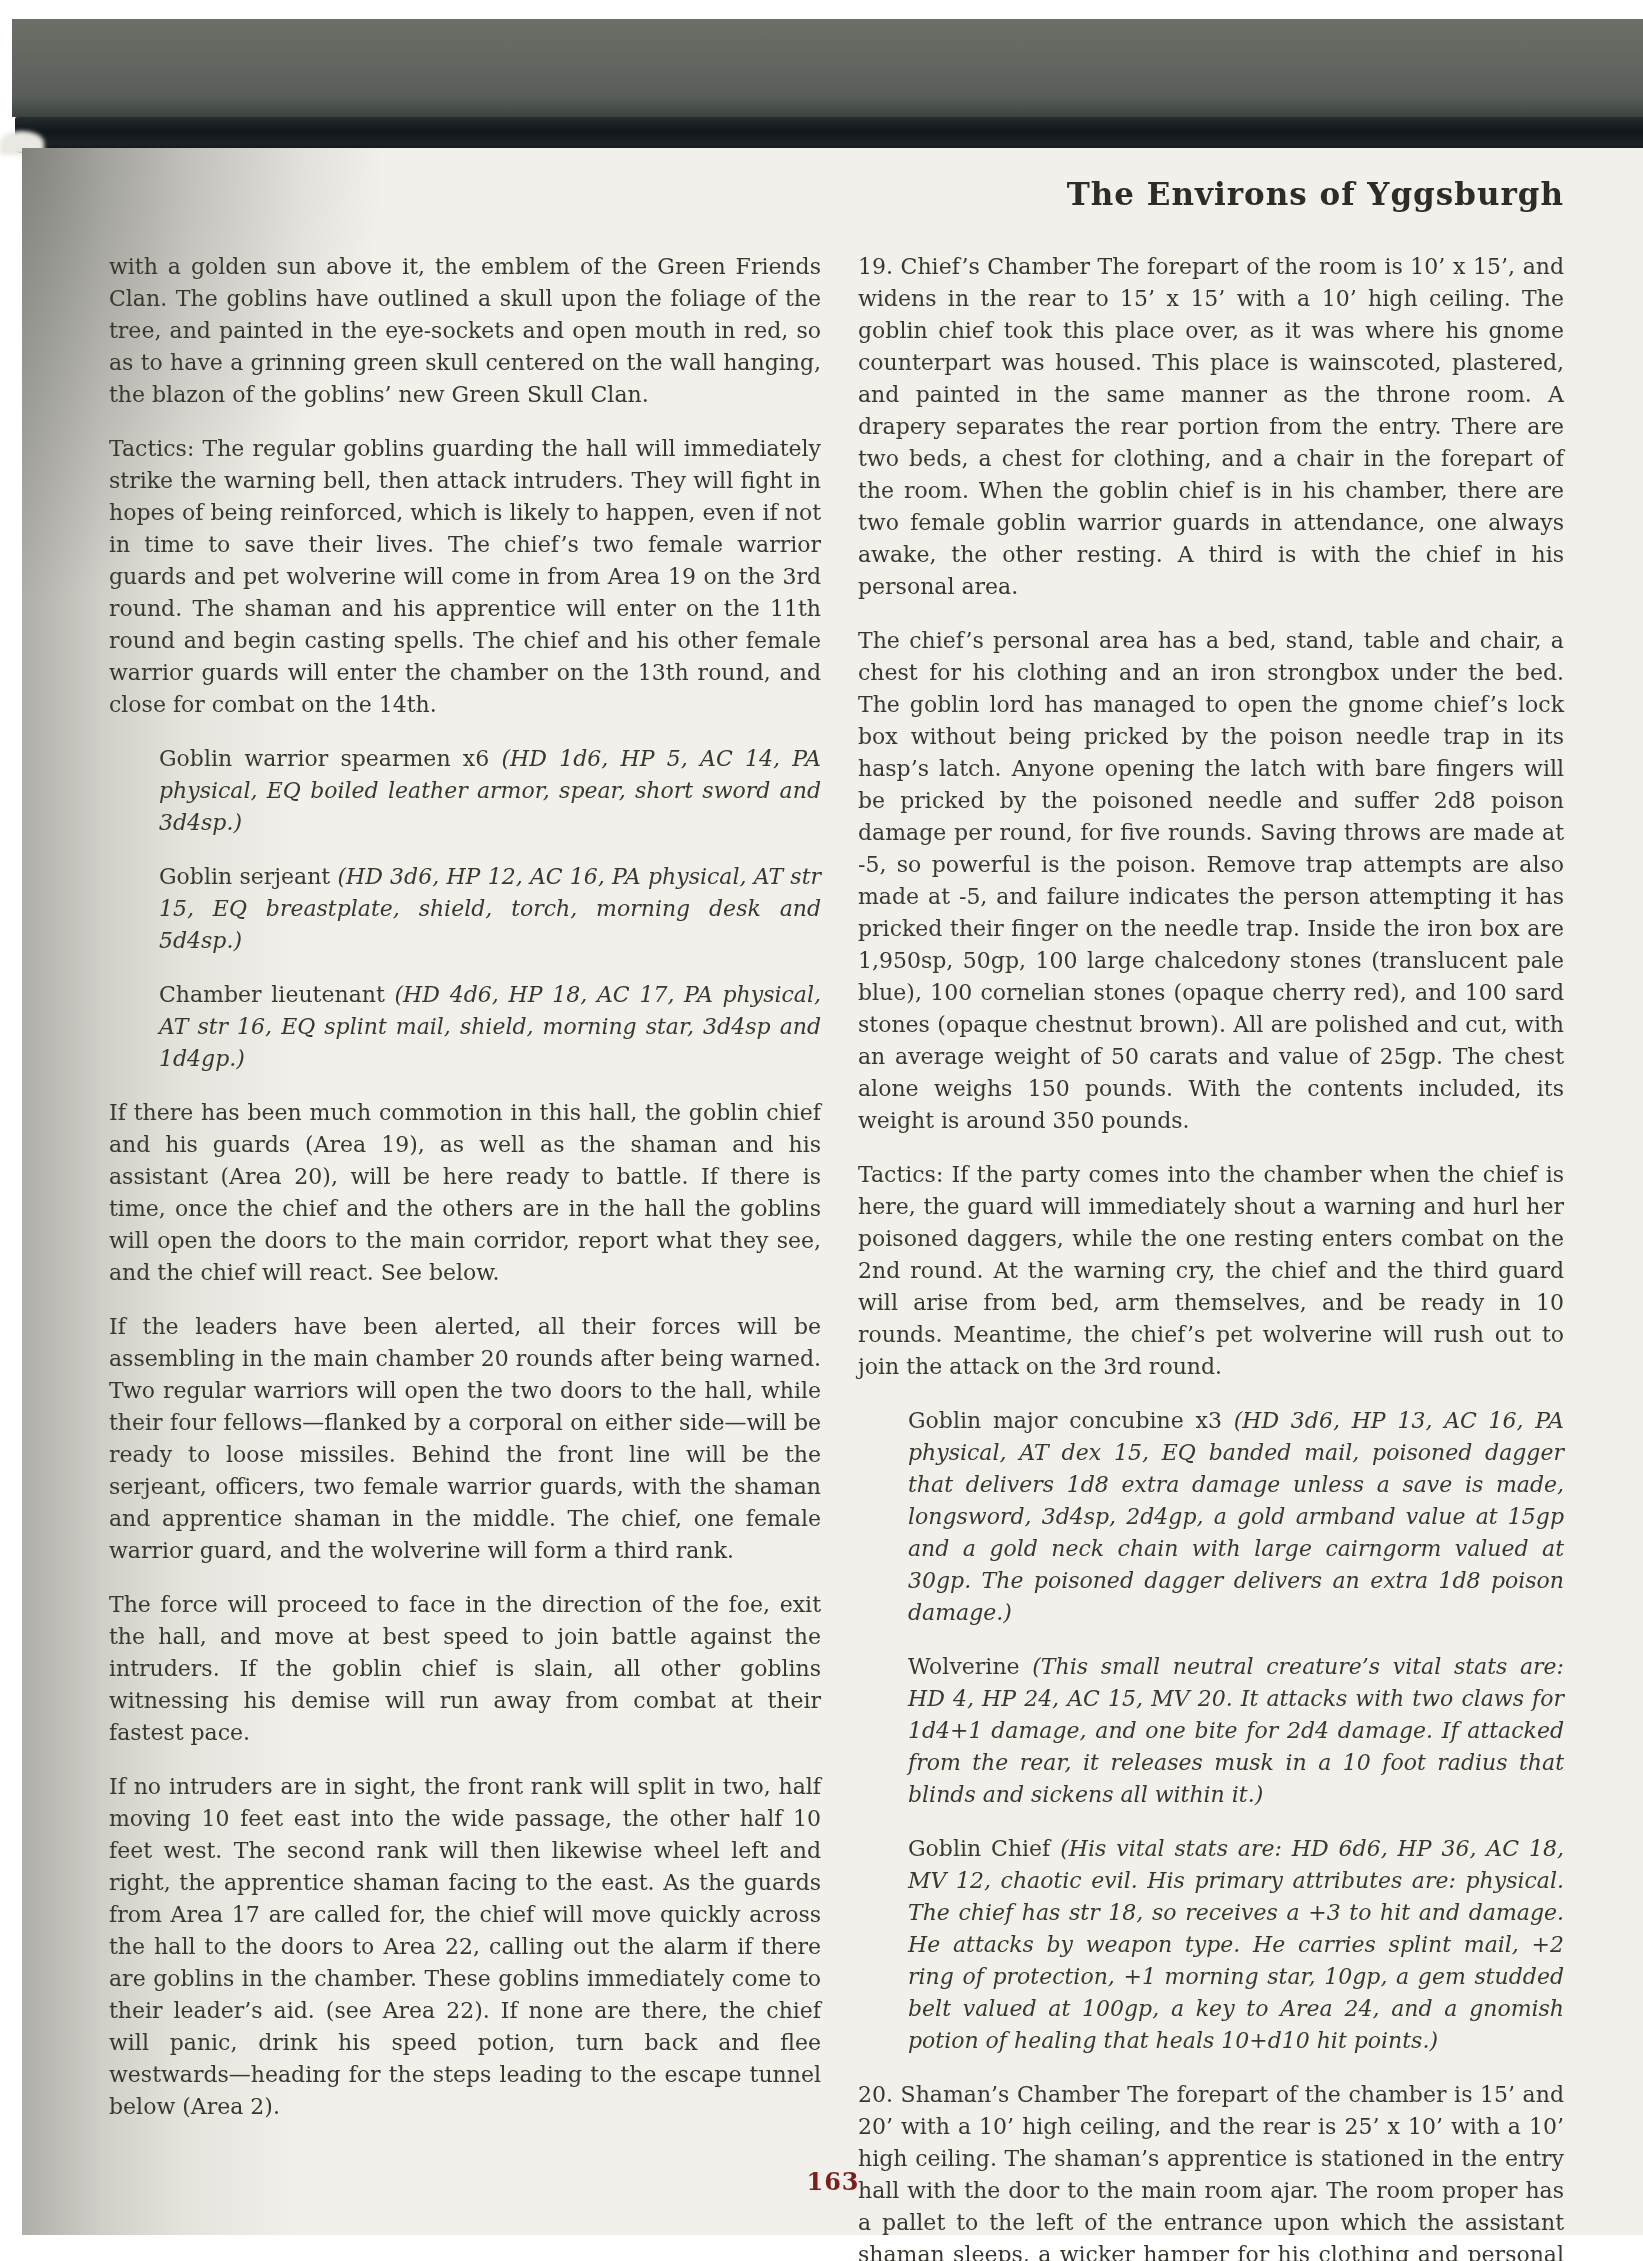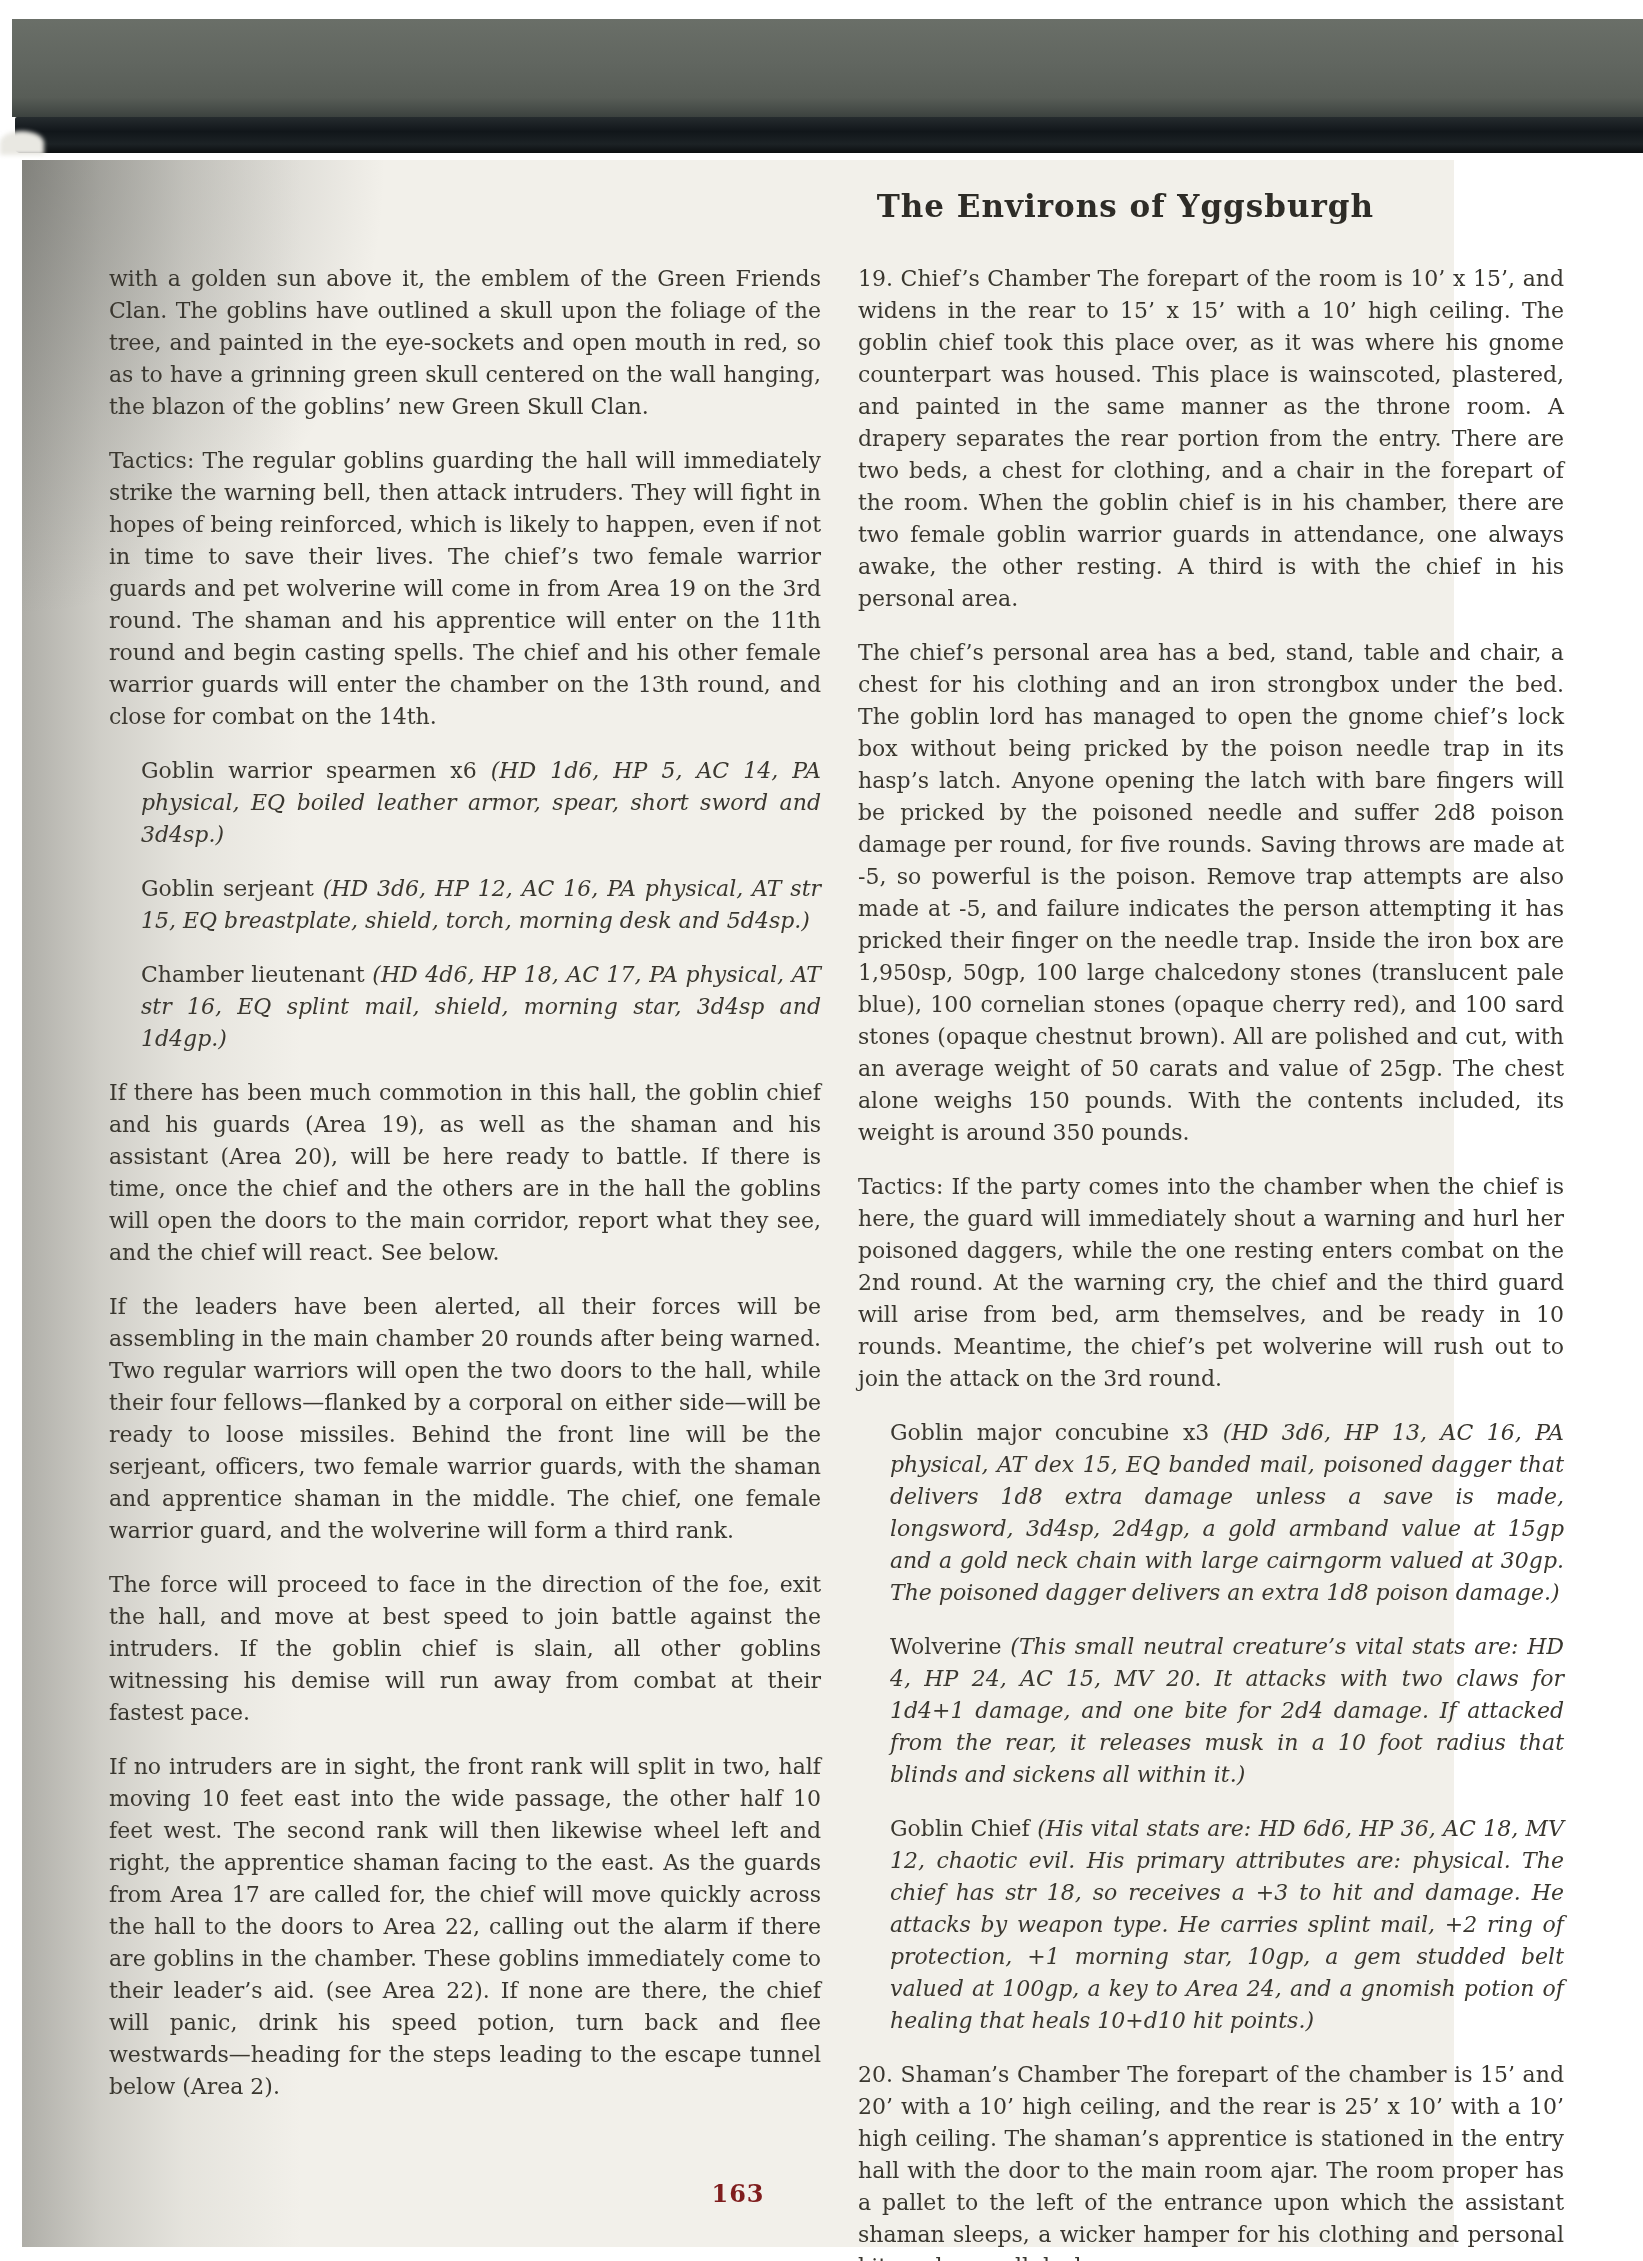--- a/index.html
+++ b/index.html
@@ -8,37 +8,37 @@
 
   
   .band-gray{position:absolute;left:12px;top:19.3px;right:0;height:98px;
              background:linear-gradient(180deg,#6a6f68 0%,#616660 45%,#585d57 80%,#3c423f 100%);}
   .band-dark{position:absolute;left:14.5px;top:117px;right:0;height:36px;border-radius:1.9px 0 0 4.8px;
              background:linear-gradient(180deg,#262c2f 0%,#11161a 40%,#1c2225 75%,#0b0e10 100%);}
   .corner-blob{position:absolute;left:0;top:131px;width:44px;height:24px;border-radius:50% 50% 0 0;
              background:#e9e8e2;filter:blur(1.9px);}
 
   
-  .page{position:absolute;left:22px;top:160px;width:1432px;height:2087px;background:#f2f0ea;}
+  .page{position:absolute;left:22px;top:148px;width:1622px;height:2087px;background:#f2f0ea;}
   .gutter{position:absolute;left:0;top:0;width:280px;height:100%;pointer-events:none;
           background:linear-gradient(90deg,rgba(108,108,102,0.50) 0%,rgba(128,128,120,0.30) 28%,
                      rgba(148,148,138,0.14) 58%,rgba(148,148,138,0) 100%);}
   .gutter-top{position:absolute;left:0;top:0;width:367px;height:459px;pointer-events:none;
           background:radial-gradient(ellipse at 0% 0%,rgba(56,58,54,0.38),rgba(56,58,54,0) 70%);}
 
   .header{position:absolute;right:80px;top:28px;margin:0;
           font-size:31px;font-weight:bold;letter-spacing:1px;color:#2e2c27;}
 
   .col{position:absolute;top:95px;font-size:22px;line-height:32px;color:#3a372f;
        text-align:justify;}
   .col-left{left:87px;width:712px;}
   .col-right{left:836px;width:706px;}
 
   .col p{margin:8px 0 22px 0;}
-  .statblock{margin:0 0 22px 32px;}
+  .statblock{margin:0 0 22px 50px;}
   .sb-stats{font-style:italic;}
   .lead{font-weight:normal;}
 
   .page-number{position:absolute;left:0;top:2019px;width:100%;text-align:center;
                font-size:24px;font-weight:bold;color:#7f1d1d;letter-spacing:1px;}
 </style>
 </head>
 <body>
 
 <div id="screen">

